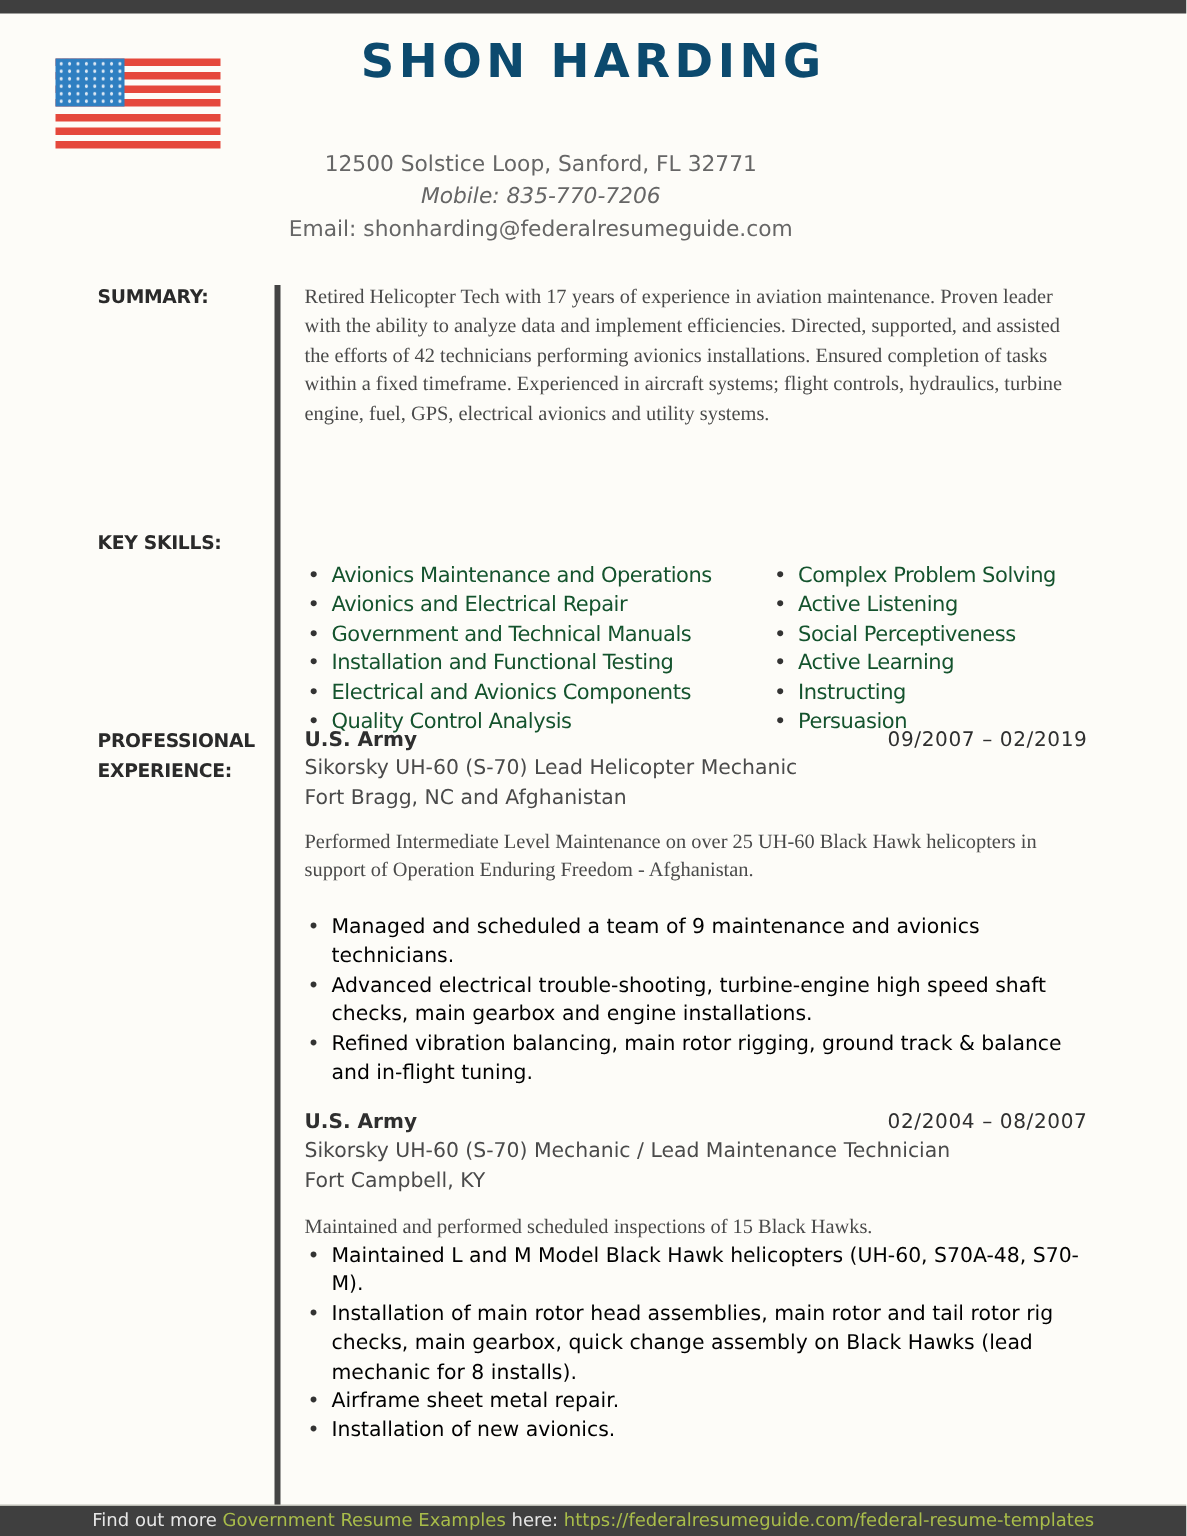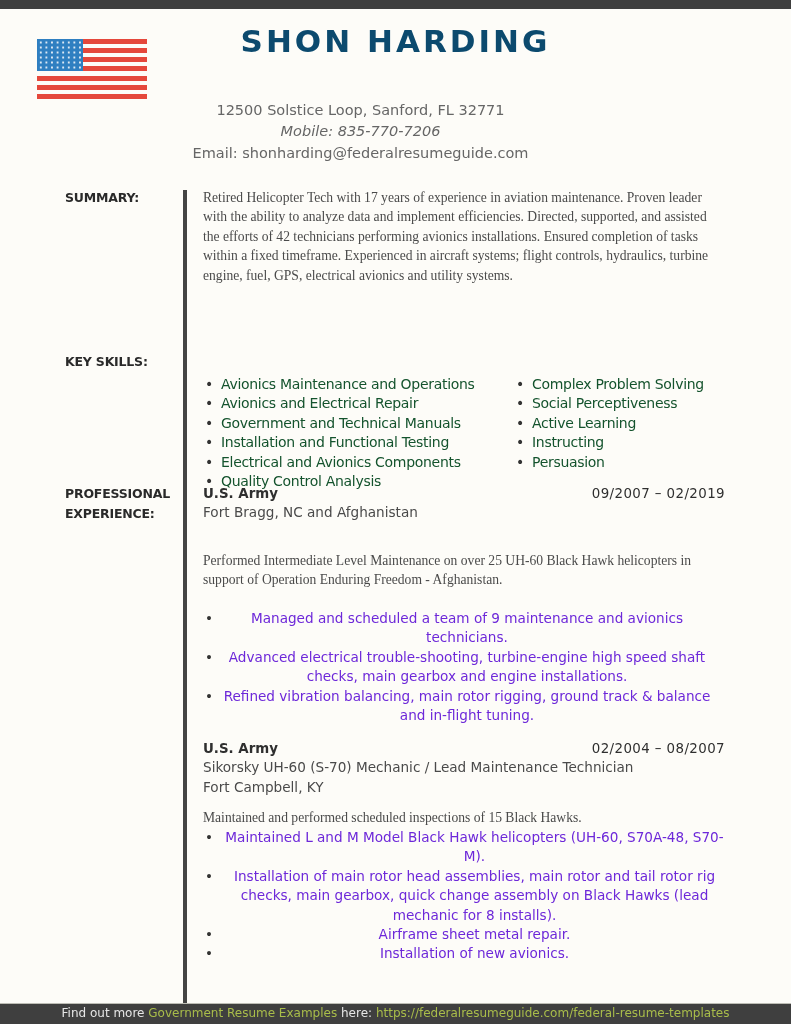--- a/index.html
+++ b/index.html
@@ -47,21 +47,21 @@
     ul.skills li { position: relative; padding-left: 18px; white-space: nowrap; letter-spacing: -0.3px; }
     ul.skills li::before { content: "•"; position: absolute; left: 2px; top: 0; color: #333; }
     ul.skills.col1 { left: 203px; }
     ul.skills.col2 { left: 514px; }
 
     .job-head { position: absolute; left: 203px; width: 522px; font-size: 13.4px; line-height: 19.4px; }
     .job-org { font-weight: bold; color: #2f2f2f; }
     .job-dates { position: absolute; right: 0; top: 0; font-weight: normal; color: #2f2f2f; letter-spacing: 0.4px; }
     .job-title, .job-loc { color: #4a4a4a; font-size: 13.6px; }
 
-    ul.duties { position: absolute; left: 203px; width: 525px; list-style: none; font-size: 13.6px; line-height: 19.4px; color: #6d28d9; text-align: center; }
+    ul.duties { position: absolute; left: 203px; width: 525px; list-style: none; font-size: 13.6px; line-height: 19.4px; color: #000000; }
     ul.duties li { position: relative; padding-left: 18px; }
     ul.duties li::before { content: "•"; position: absolute; left: 2px; top: 0; color: #333; }
 
     .footer {
       position: absolute; left: 0; top: 1004px; width: 791px; height: 20px; background: #3f3f3f;
       text-align: center; font-size: 12px; line-height: 19px; color: #e6e6e6; 
       white-space: nowrap;
     }
     .footer .hl { color: #a9bd4a; }
     .footer-border { position: absolute; left: 0; top: 1003px; width: 791px; height: 1px; background: #bdbdb5; }
@@ -97,34 +97,36 @@
   <ul class="skills col1">
     <li>Avionics Maintenance and Operations</li>
     <li>Avionics and Electrical Repair</li>
     <li>Government and Technical Manuals</li>
     <li>Installation and Functional Testing</li>
     <li>Electrical and Avionics Components</li>
     <li>Quality Control Analysis</li>
   </ul>
   <ul class="skills col2">
     <li>Complex Problem Solving</li>
+    <li>Active Listening</li>
     <li>Social Perceptiveness</li>
     <li>Active Learning</li>
     <li>Instructing</li>
     <li>Persuasion</li>
   </ul>
 
   <div class="label" style="top:484px">
     <div>PROFESSIONAL</div>
     <div>EXPERIENCE:</div>
   </div>
 
   <div class="job-head" style="top:484px">
     <div class="job-org">U.S. Army</div>
     <div class="job-dates">09/2007 – 02/2019</div>
+    <div class="job-title">Sikorsky UH-60 (S-70) Lead Helicopter Mechanic</div>
     <div class="job-loc">Fort Bragg, NC and Afghanistan</div>
   </div>
   <div class="body-text" style="top:551px; width:505px">Performed Intermediate Level Maintenance on over 25 UH-60 Black Hawk helicopters in support of Operation Enduring Freedom - Afghanistan.</div>
   <ul class="duties" style="top:609px; width:510px">
     <li>Managed and scheduled a team of 9 maintenance and avionics technicians.</li>
     <li>Advanced electrical trouble-shooting, turbine-engine high speed shaft checks, main gearbox and engine installations.</li>
     <li>Refined vibration balancing, main rotor rigging, ground track &amp; balance and in-flight tuning.</li>
   </ul>
 
   <div class="job-head" style="top:739px">

